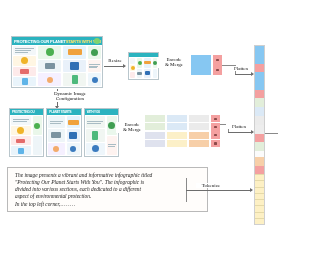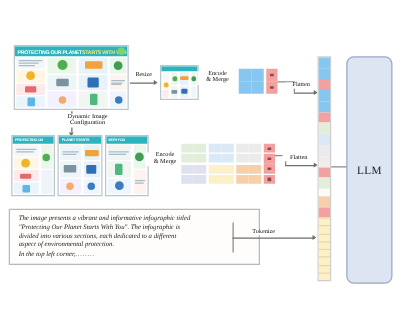--- a/index.html
+++ b/index.html
@@ -450,17 +450,14 @@
     <span style="flex:1;background:#fdf0c4;border-top:0.5px solid #e5d9a8;"></span>
     <span style="flex:1;background:#fdf0c4;border-top:0.5px solid #e5d9a8;"></span>
     <span style="flex:1;background:#fdf0c4;border-top:0.5px solid #e5d9a8;"></span>
     <span style="flex:1;background:#fdf0c4;border-top:0.5px solid #e5d9a8;"></span>
     <span style="flex:1;background:#fdf0c4;border-top:0.5px solid #e5d9a8;"></span>
     <span style="flex:1;background:#fdf0c4;border-top:0.5px solid #e5d9a8;"></span>
   </div>
 
   <div class="abs plain-h" style="left:265px;top:133px;width:13px;"></div>
 
-  <div class="abs llm" style="left:277px;top:45px;width:35px;height:180px;font-size:9px;">
-    <span>LLM</span>
-  </div>
 
 </div>
 
 </body></html>

